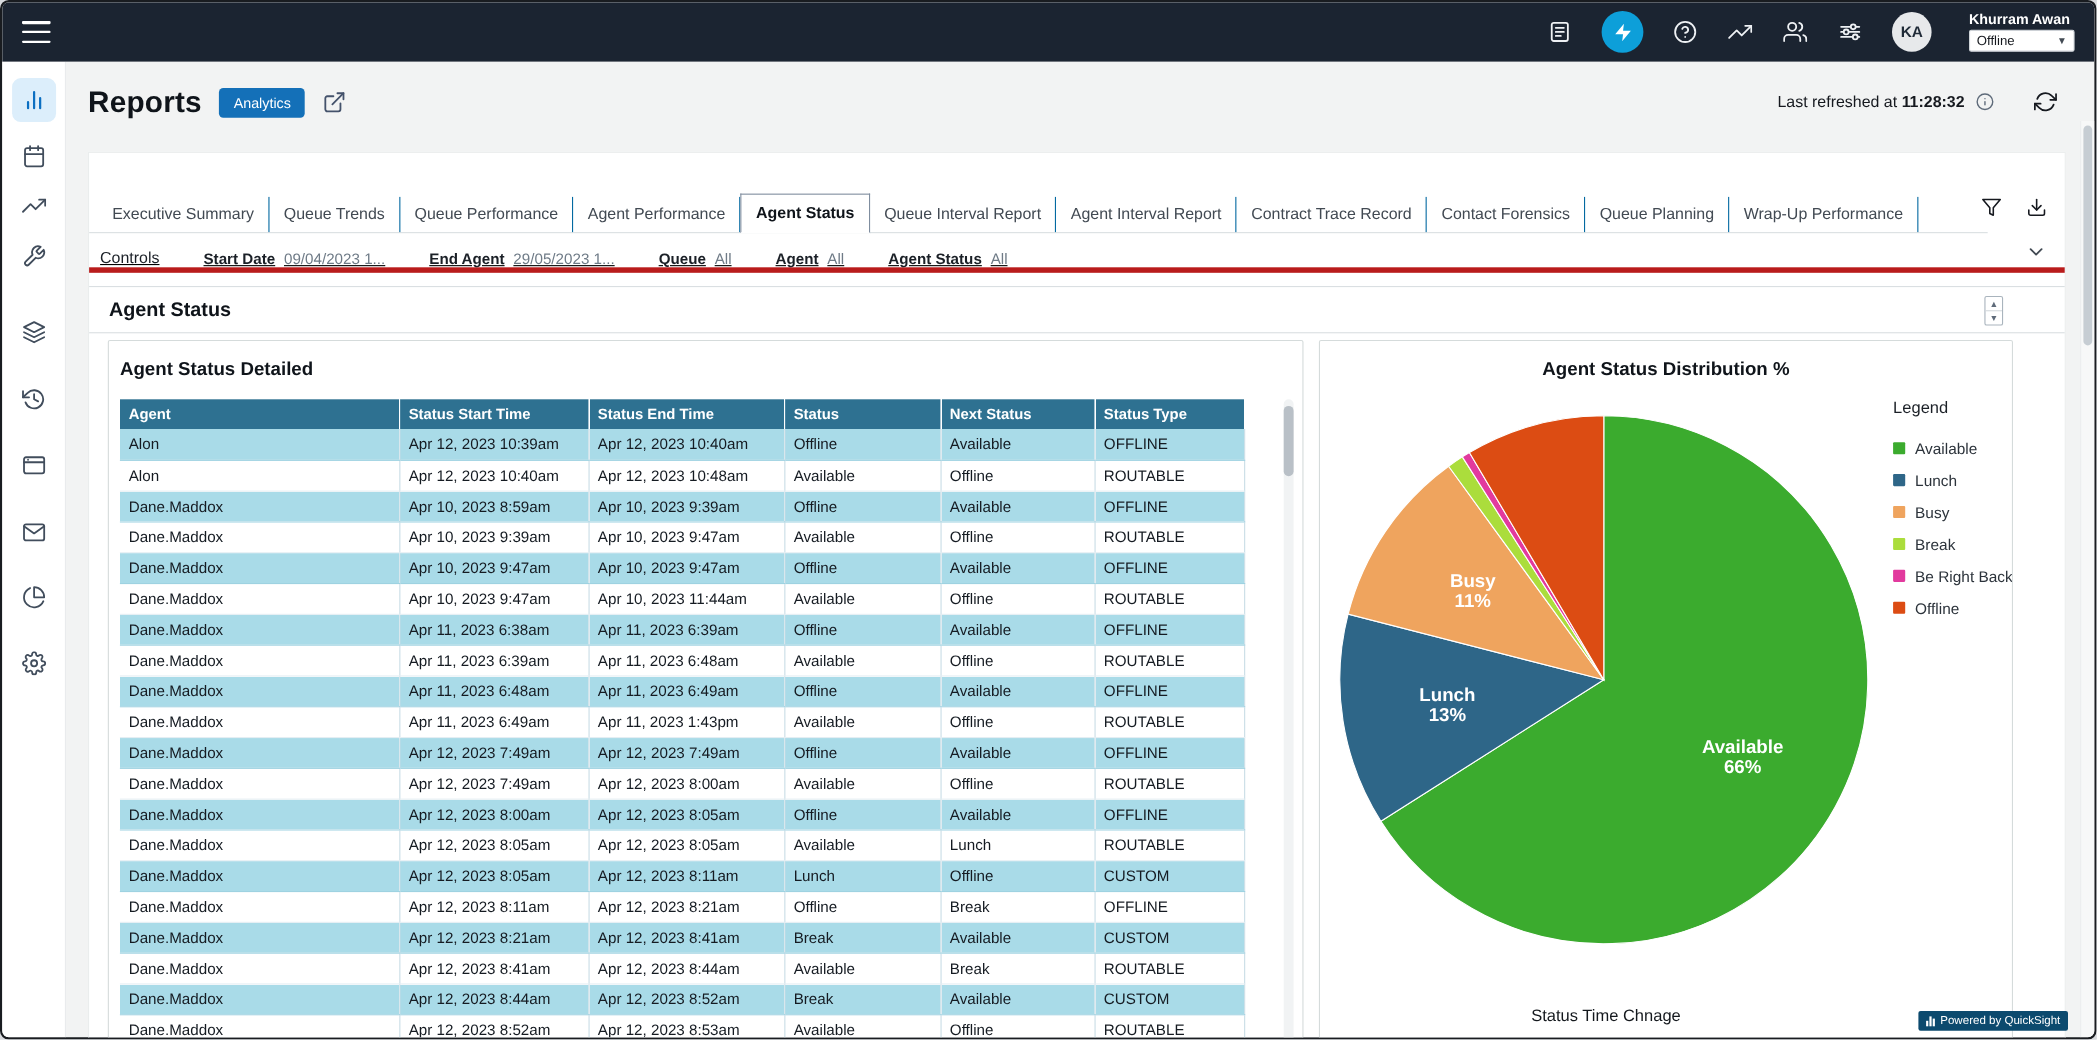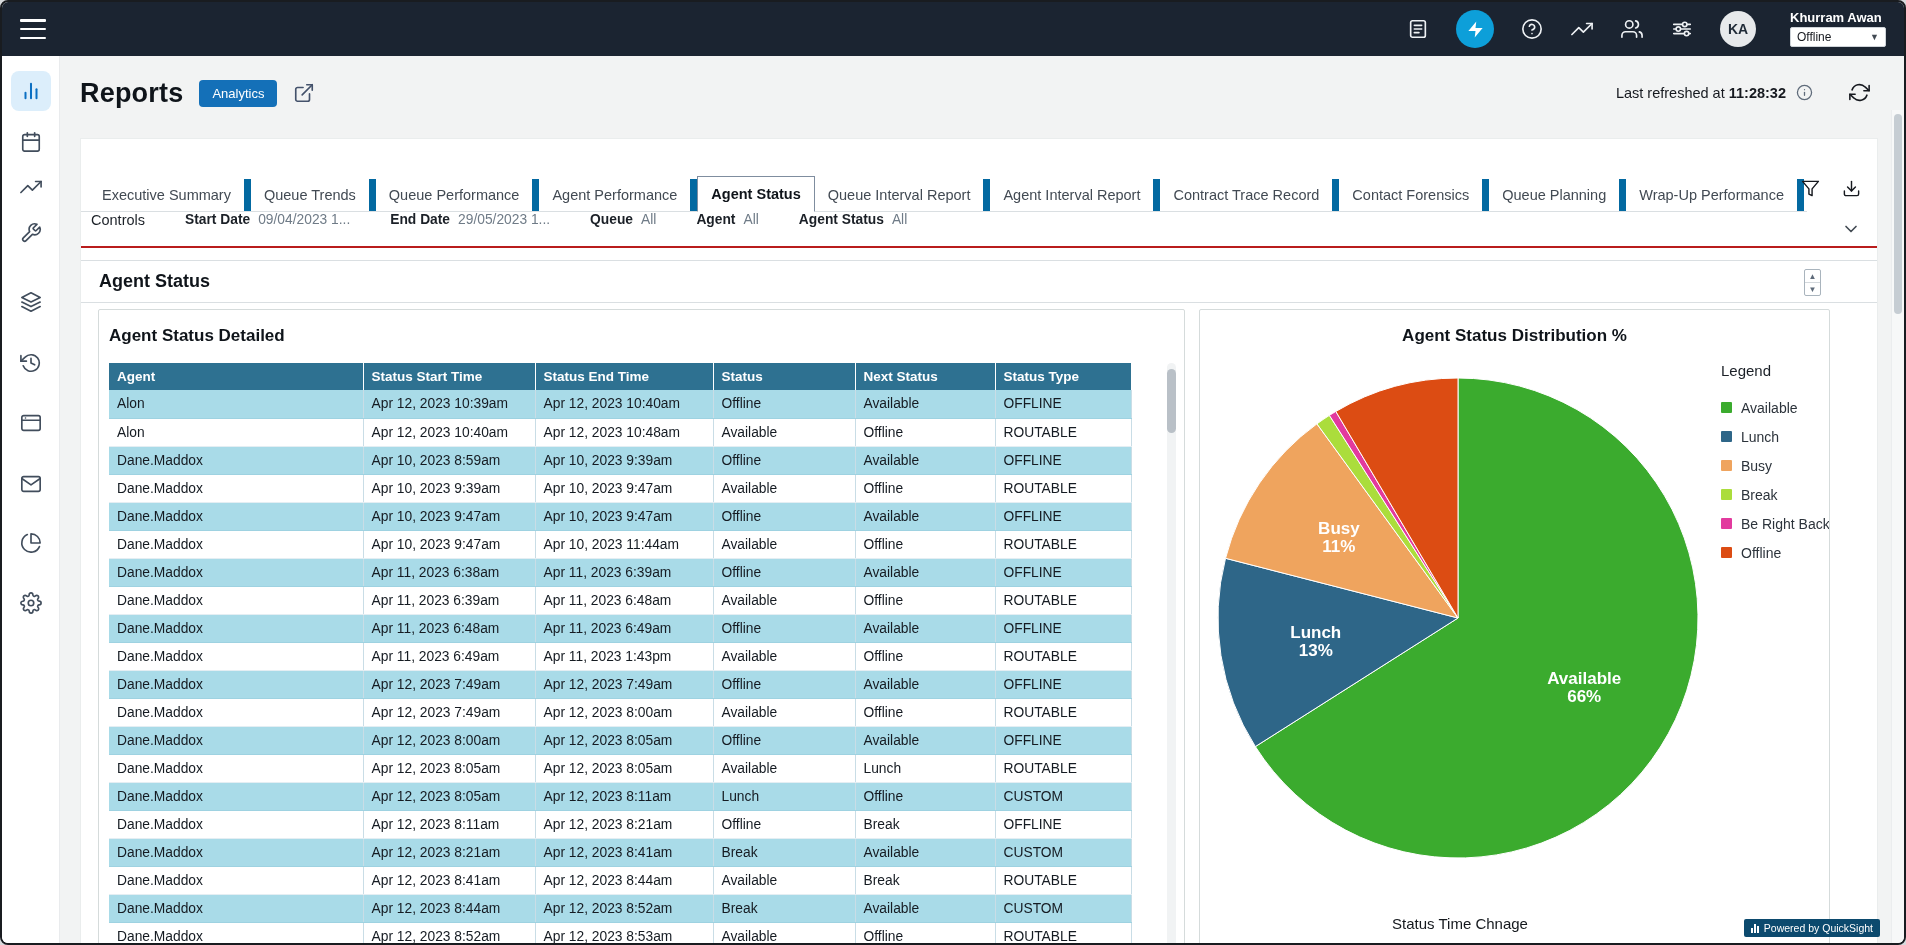--- a/index.html
+++ b/index.html
@@ -59,26 +59,26 @@
   
   .card{ position:absolute; left:20px; right:26px; top:82px; height:860px; background:#fff; border:1px solid #eaeded; }
 
   .card-icons{ position:absolute; top:40px; right:16px; display:flex; gap:22px; z-index:5; }
   .card-icons .ci{ width:19px; height:19px; color:#16191f; cursor:pointer; }
   .card-icons .ci svg{ width:19px; height:19px; }
 
   .tabbar{ position:absolute; left:0; right:70px; top:40px; height:33px; display:flex; align-items:flex-end;
     border-bottom:1px solid #dadfe2; padding-left:8px; }
   .tab{ height:32px; line-height:32px; padding:0 13px; font-size:14.5px; color:#424a53;
-    border-right:7px solid #0369a1; white-space:nowrap; cursor:pointer; }
+    border-right:1px solid #0369a1; white-space:nowrap; cursor:pointer; }
   .tab.active{ position:relative; top:1px; height:36px; line-height:34px; background:#fff;
     border:1px solid #7f8d9f; border-bottom:1px solid #fff; font-weight:bold; color:#0f141a; z-index:2; }
 
-  .controls-row{ position:absolute; left:0; right:0; top:73px; height:36px; border-bottom:2px solid #b91c1c;
-    display:flex; align-items:flex-start; padding-left:10px; gap:40px; }
+  .controls-row{ position:absolute; left:0; right:0; top:73px; height:36px; border-bottom:5px solid #b91c1c;
+    display:flex; align-items:flex-end; padding-left:10px; gap:40px;text-decoration:underline; }
   .controls-label{ font-size:14.5px; color:#1b2027; }
   .filter{ display:flex; align-items:center; gap:8px; cursor:pointer; }
   .f-label{ font-size:13.8px; font-weight:bold; color:#1b2027; }
   .f-value{ font-size:13.8px; color:#6f7b87; }
   .controls-chevron{ position:absolute; right:16px; top:80px; width:20px; height:20px; color:#424a53; cursor:pointer; }
   .controls-chevron svg{ width:20px; height:20px; }
 
   .section-strip{ position:absolute; left:0; right:0; top:121px; height:43px; border-top:1px solid #dadfe2;
     border-bottom:1px solid #dadfe2; display:flex; align-items:center; }
   .section-title{ font-size:18px; font-weight:bold; color:#0f141a; margin-left:18px; }
@@ -332,21 +332,21 @@
         </div>
 
       <div class="controls-row">
         <span class="controls-label">Controls</span>
         <div style="display:flex;align-items:center;gap:40px">
             <div class="filter">
               <span class="f-label">Start Date</span>
               <span class="f-value">09/04/2023 1...</span>
             </div>
             <div class="filter">
-              <span class="f-label">End Date</span>
+              <span class="f-label">End Agent</span>
               <span class="f-value">29/05/2023 1...</span>
             </div>
             <div class="filter">
               <span class="f-label">Queue</span>
               <span class="f-value">All</span>
             </div>
             <div class="filter">
               <span class="f-label">Agent</span>
               <span class="f-value">All</span>
             </div>

